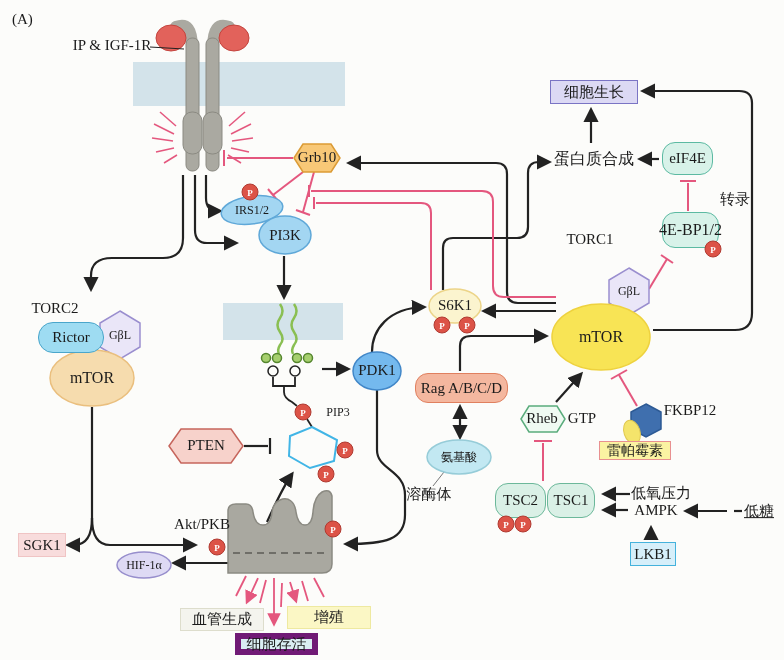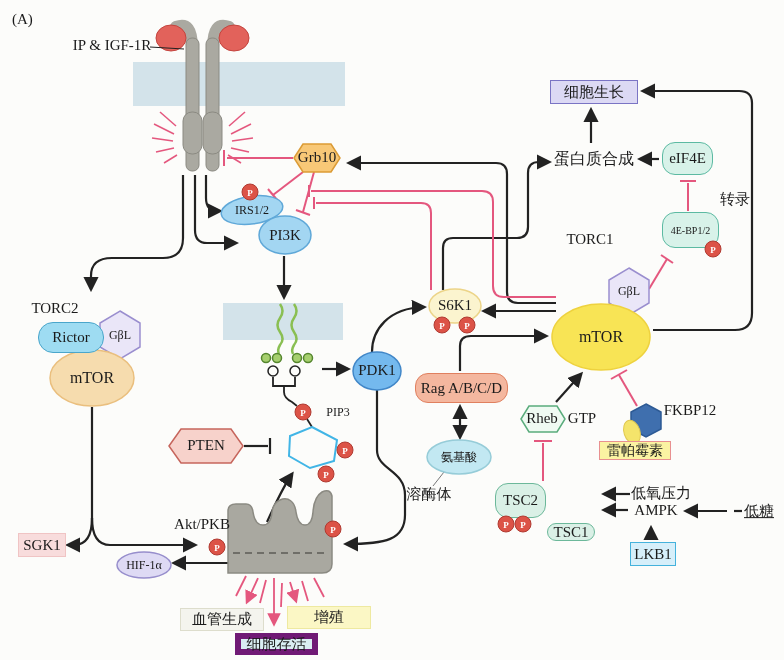--- a/index.html
+++ b/index.html
@@ -160,22 +160,22 @@
     <ellipse cx="632" cy="432" rx="8" ry="12" fill="#f4e46b" stroke="#e0c850" transform="rotate(-18 632 432)"></ellipse>
     <ellipse cx="144" cy="565" rx="27" ry="13" fill="#dedaf4" stroke="#978ecc" stroke-width="1.5"></ellipse>
     <path d="M 228,573 V 511 Q 228,504 236,504 L 246,504 Q 252,504 253,512 Q 255,525 263,525 Q 271,525 272,512 Q 273,503 280,500 Q 286,497 291,501 Q 295,504 296,512 Q 298,525 305,525 Q 312,525 313,512 Q 314,497 322,492 Q 330,488 332,496 L 332,564 Q 332,573 322,573 H 238 Q 228,573 228,573 Z" fill="#a9a8a0" stroke="#8b8a82" stroke-width="1.5"></path>
     <path d="M 233,553 H 327" stroke="#6f6e68" stroke-width="2" stroke-dasharray="7,5" fill="none"></path>
   </g>
 </svg>
 
 <div class="box" style="left:38px;top:322px;width:66px;height:31px;border-radius:15px;background:#9edcf2;border:1.5px solid #4aa6cb;">Rictor</div>
 <div class="box" style="left:415px;top:373px;width:93px;height:30px;border-radius:13px;background:#f4b79f;border:1.5px solid #e0805f;">Rag A/B/C/D</div>
 <div class="box" style="left:495px;top:483px;width:51px;height:35px;border-radius:13px;background:#daf0e6;border:1.5px solid #6cb89a;">TSC2</div>
-<div class="box" style="left:547px;top:483px;width:48px;height:18px;border-radius:13px;background:#daf0e6;border:1.5px solid #6cb89a;margin-top:40px;">TSC1</div>
-<div class="box" style="left:662px;top:212px;width:57px;height:36px;border-radius:13px;background:#d8f2e9;border:1.5px solid #5cbaa2;font-size:10px;">4E-BP1/2</div>
+<div class="box" style="left:547px;top:483px;width:48px;height:35px;border-radius:13px;background:#daf0e6;border:1.5px solid #6cb89a;">TSC1</div>
+<div class="box" style="left:662px;top:212px;width:57px;height:36px;border-radius:13px;background:#d8f2e9;border:1.5px solid #5cbaa2;font-size:16px;">4E-BP1/2</div>
 <div class="box" style="left:662px;top:142px;width:51px;height:33px;border-radius:13px;background:#d8f2e9;border:1.5px solid #5cbaa2;">eIF4E</div>
 <div class="box" style="left:550px;top:80px;width:88px;height:24px;background:#dcd9f4;border:1px solid #7a74c4;">细胞生长</div>
 <div class="box" style="left:599px;top:441px;width:72px;height:19px;background:#fbf3a2;border:1px solid #e89090;font-size:14px;">雷帕霉素</div>
 <div class="box" style="left:630px;top:542px;width:46px;height:24px;background:#d6effa;border:1px solid #44b2dc;">LKB1</div>
 <div class="box" style="left:18px;top:533px;width:48px;height:24px;background:#f8dcdc;border:1px solid #f0c4c4;">SGK1</div>
 <div class="box" style="left:180px;top:608px;width:84px;height:23px;background:#f4f4ee;border:1px solid #ddddcc;">血管生成</div>
 <div class="box" style="left:287px;top:606px;width:84px;height:23px;background:#fbf7c5;border:1px solid #eee9a0;">增殖</div>
 <div class="box" style="left:235px;top:633px;width:83px;height:22px;background:#daeef2;border:6px solid #701a75;">细胞存活</div>
 
 <div class="corner lbl" style="left:12px;top:12px;transform:none;">(A)</div>

